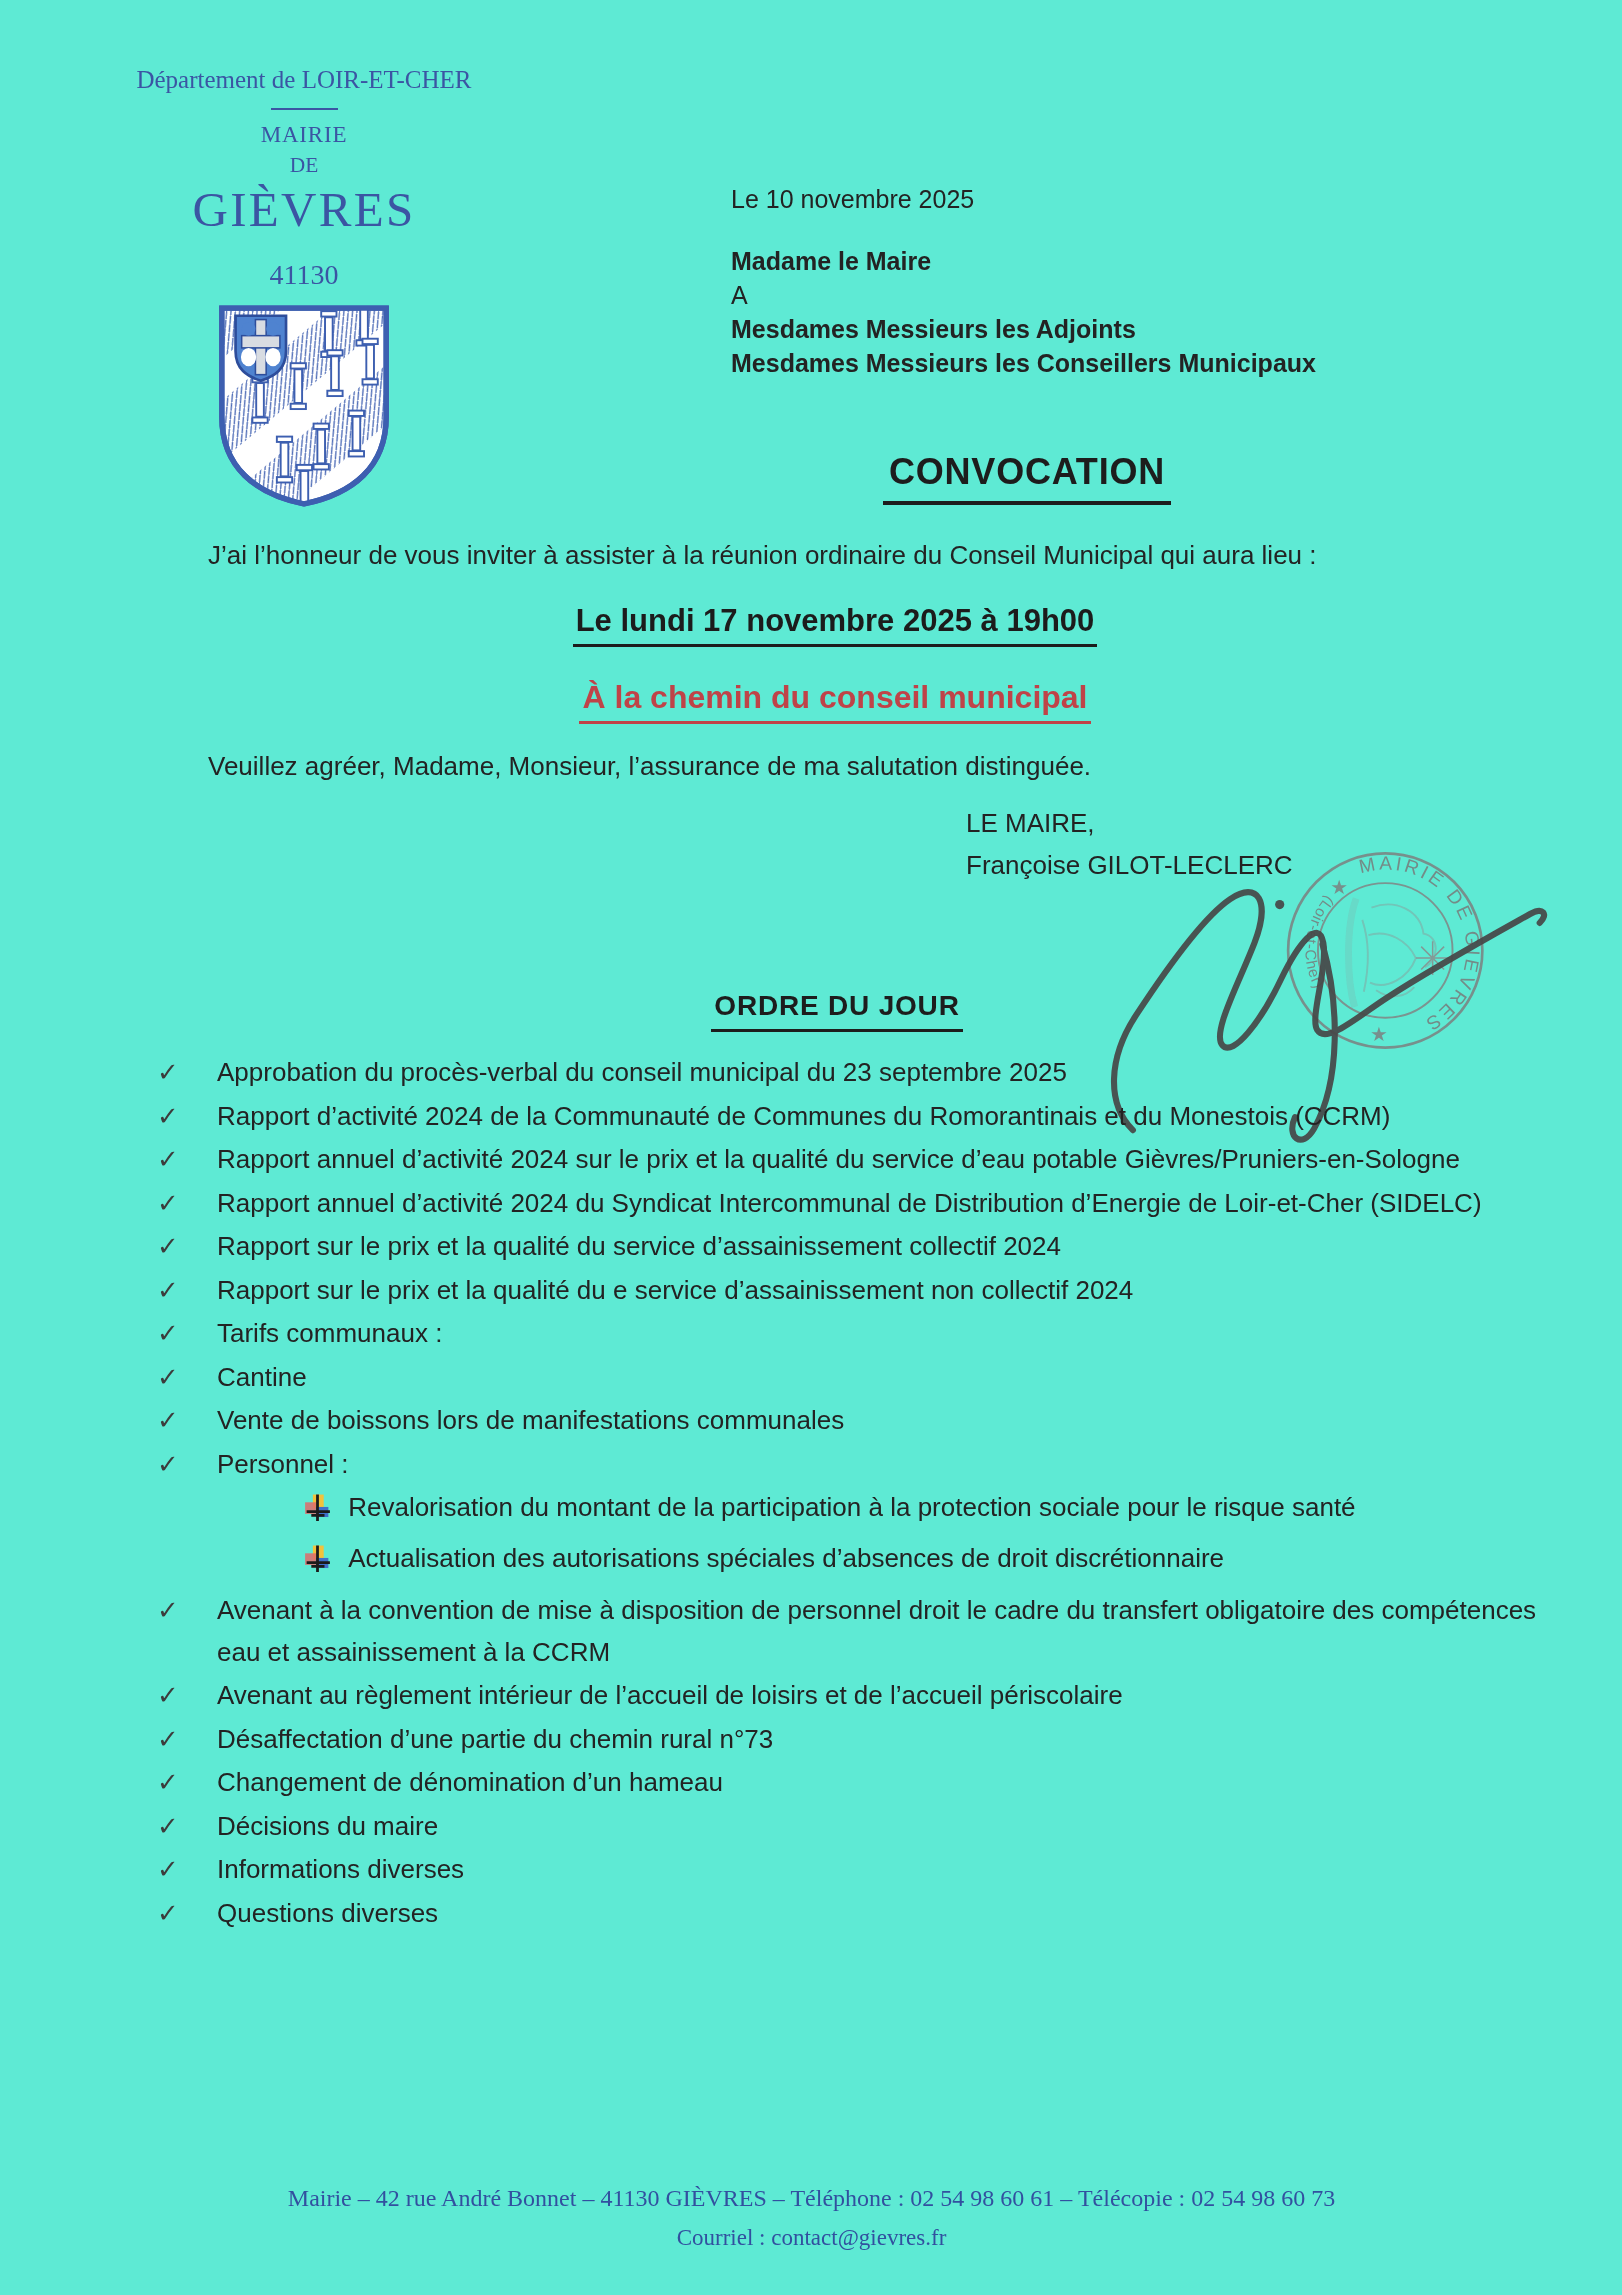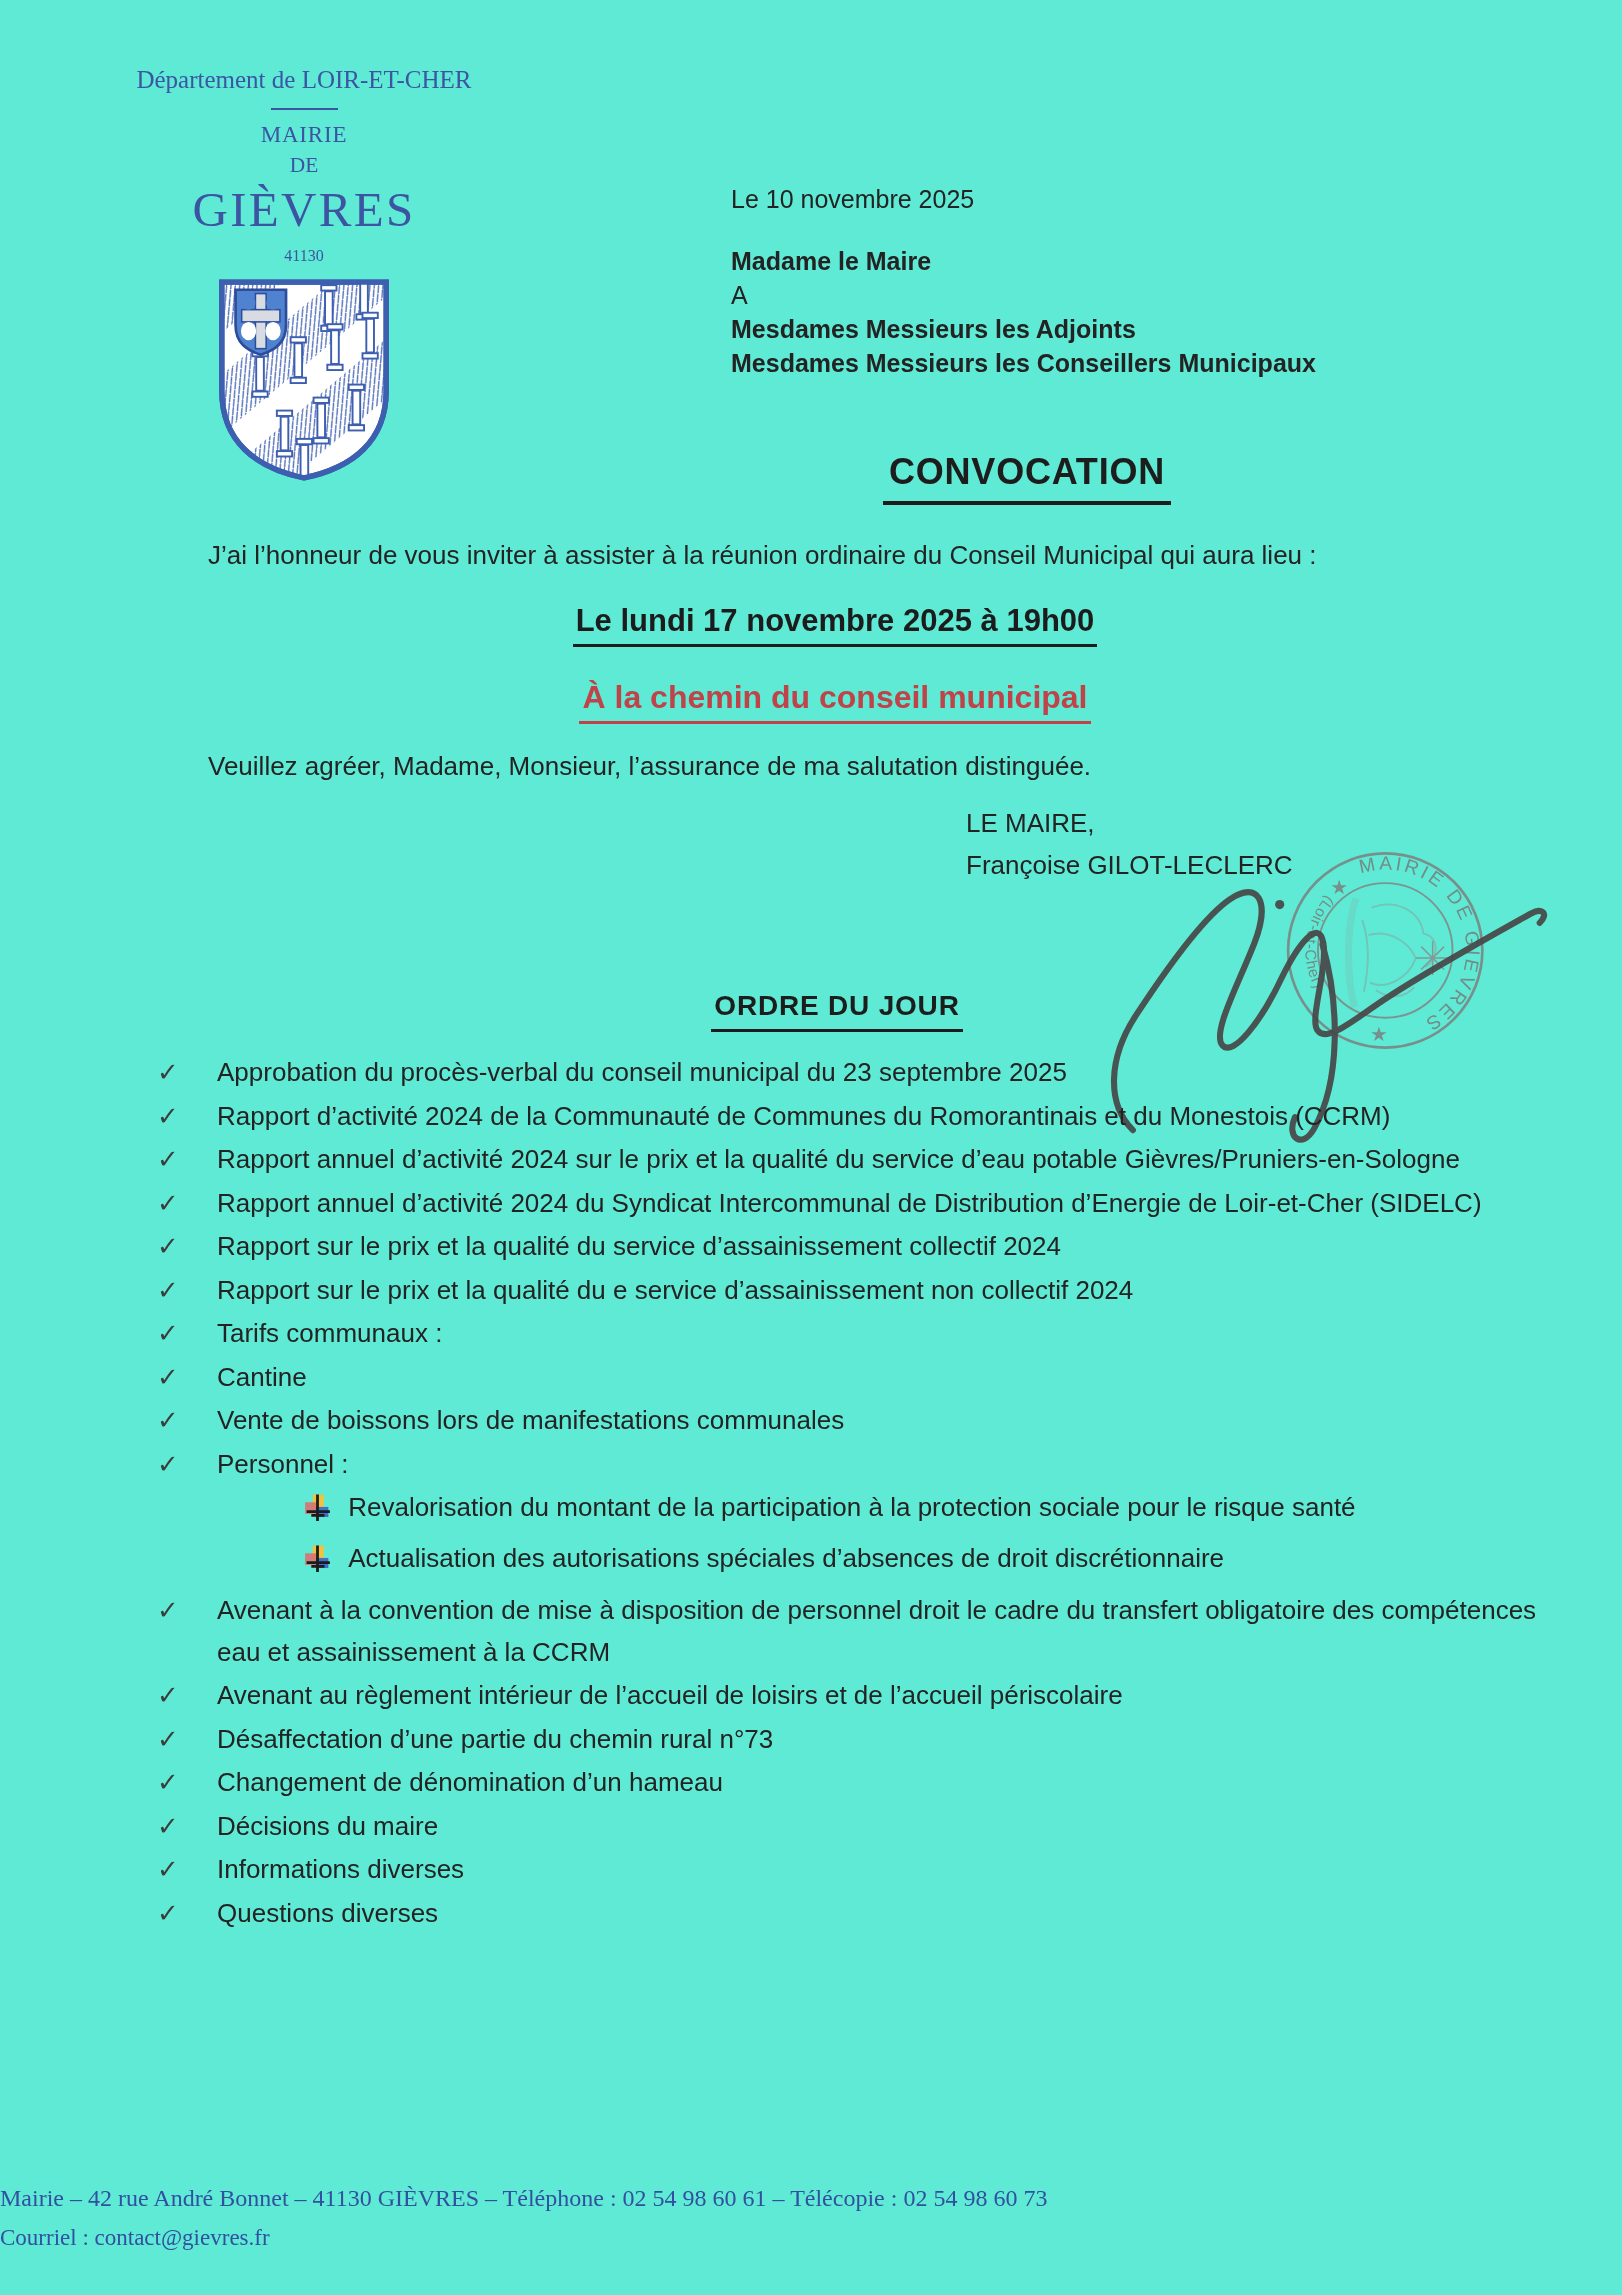--- a/index.html
+++ b/index.html
@@ -10,21 +10,21 @@
   
   .letterhead{
     position:absolute;left:90px;top:66px;width:428px;text-align:center;
     color:#3b55a3;font-family:"Liberation Serif",serif;
   }
   .dept{font-size:25px;}
   .lh-rule{width:67px;height:2.3px;background:#3b55a3;margin:13.8px auto 12.2px;}
   .mairie{font-size:23px;letter-spacing:0.8px;}
   .de{font-size:21.4px;margin-top:4.6px;}
   .city{font-size:49px;letter-spacing:2.3px;margin-top:3.1px;}
-  .cp{font-size:16px;margin-top:9px;}
+  .cp{font-size:28px;margin-top:21px;}
   .arms{margin-top:10.7px;}
   
   .recipient{position:absolute;left:731px;top:182px;font-size:25px;line-height:34px;}
   .recipient .date{margin-bottom:27.5px;}
   .bold{font-weight:700;}
   
   .conv-wrap{position:absolute;left:782px;top:451px;width:490px;text-align:center;}
   .conv{
     display:inline-block;font-size:36px;font-weight:700;letter-spacing:0.8px;color:#1d1d1d;
     border-bottom:4.6px solid #1d1d1d;padding:0 6.1px 7.7px;
@@ -50,21 +50,21 @@
   .row .check{
     flex:none;width:60px;font-size:26px;color:#3c3c3c;
     font-family:"DejaVu Sans",sans-serif;
   }
   .row .txt{flex:1;max-width:1353px;}
   .row.sub{margin-left:145px;}
   .row.sub .bullet{flex:none;width:34px;padding-top:6.9px;}
   .row.sub .txt{margin-left:12.2px;}
   
   .footer{
-    position:absolute;left:0;top:2185px;width:1623px;
+    position:absolute;left:0;top:2185px;width:1623px;text-align:center;
     color:#32509f;font-family:"Liberation Serif",serif;
   }
   .f1{font-size:24px;}
   .f2{font-size:23px;margin-top:13px;}
 </style>
 </head>
 <body>
 
 <div class="page">
 

